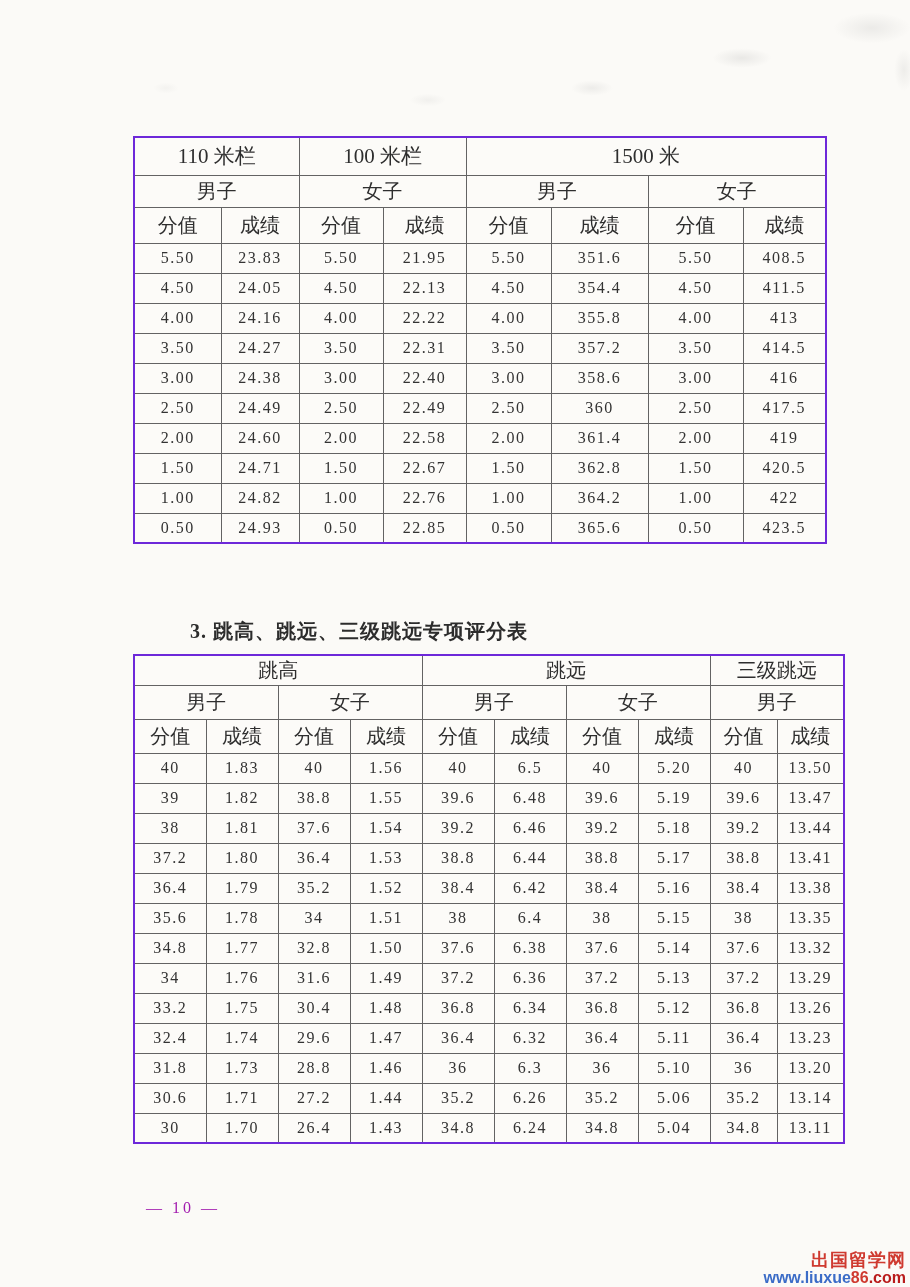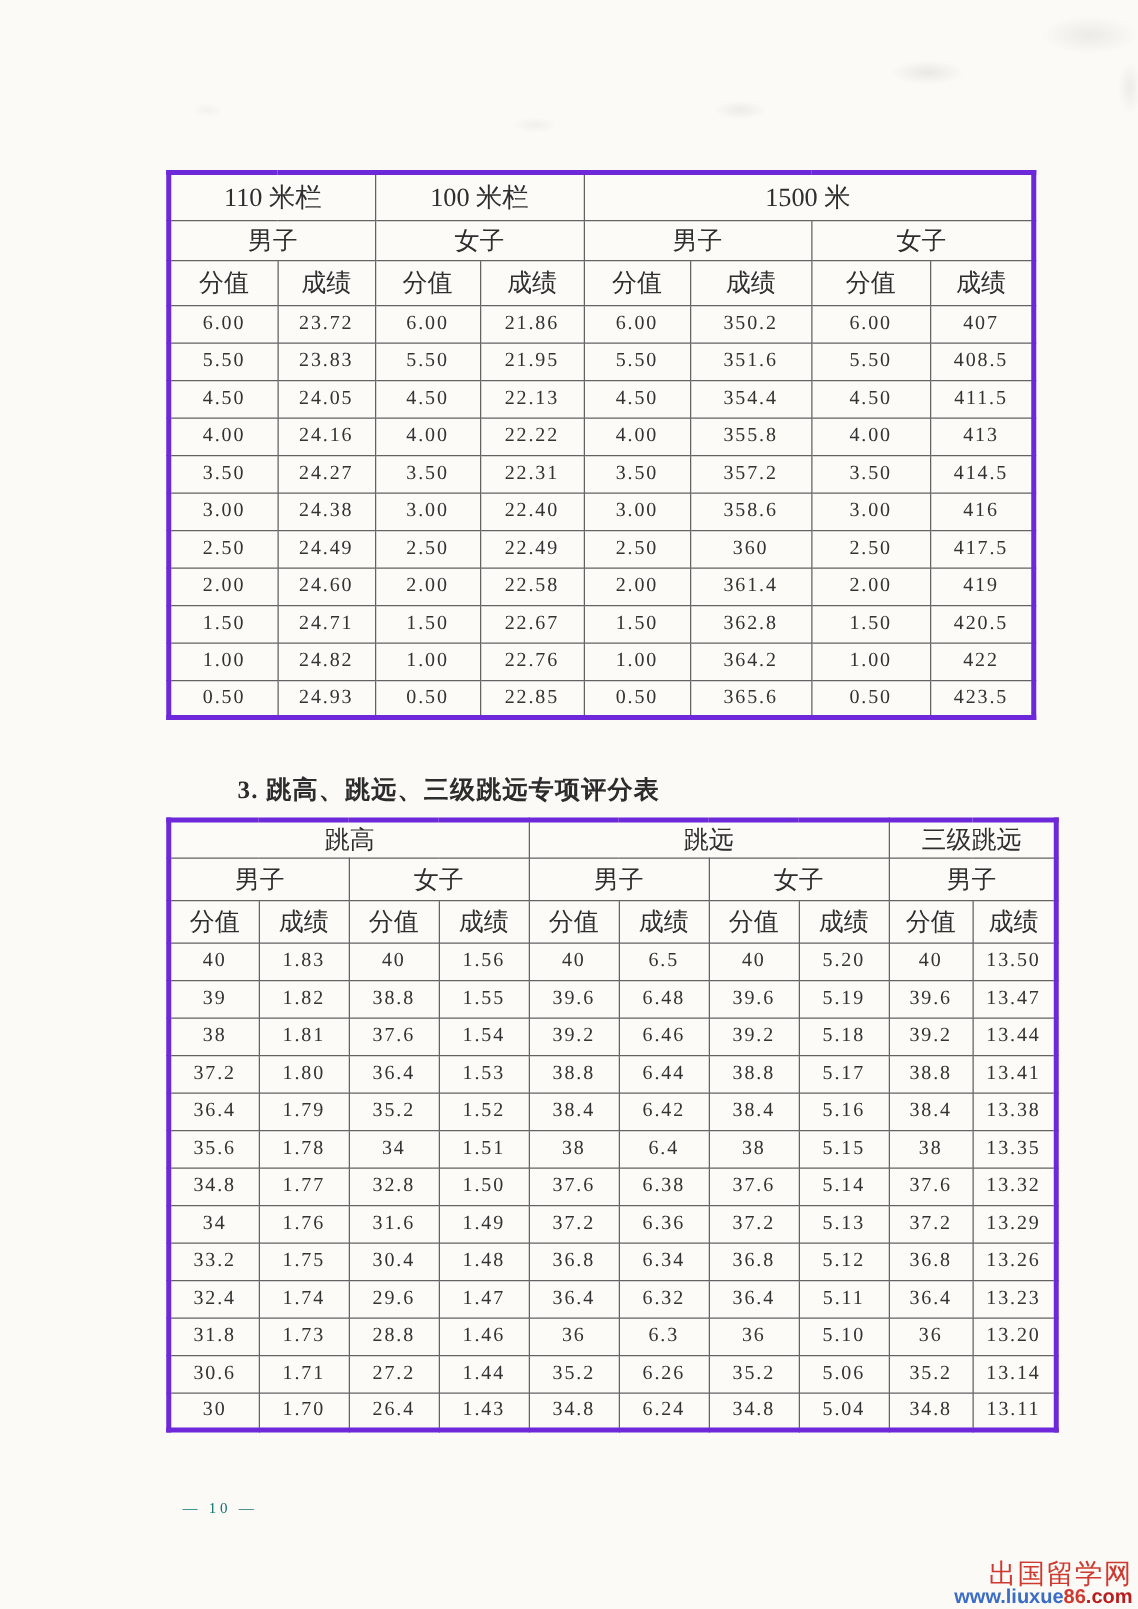--- a/index.html
+++ b/index.html
@@ -28,21 +28,21 @@
     background: #fcfbf8;
   }
   th, td {
     border: 1px solid #636363;
     text-align: center;
     vertical-align: middle;
     font-weight: normal;
     overflow: hidden;
     white-space: nowrap;
   }
-  table { border: 4px solid #6d28d9; }
+  table { border: 2px solid #6d28d9; }
   .t1 { left: 133px; top: 136px; width: 692px; }
   .t2 { left: 133px; top: 654px; width: 710px; }
   thead th { font-size: 20px; }
   .t1 thead tr.r-event th  { height: 38px; font-size: 21px; }
   .t1 thead tr.r-gender th { height: 32px; }
   .t1 thead tr.r-cols th   { height: 36px; }
   .t1 td { height: 30px; }
   .t2 thead tr.r-event th  { height: 30px; }
   .t2 thead tr.r-gender th { height: 34px; }
   .t2 thead tr.r-cols th   { height: 34px; }
@@ -52,35 +52,35 @@
     position: absolute;
     left: 190px; top: 618px;
     font-size: 20px;
     font-weight: bold;
     letter-spacing: 1px;
     color: #2c2c2c;
   }
   .page-number {
     position: absolute;
     left: 146px; top: 1199px;
-    font-size: 12px;
+    font-size: 16px;
     letter-spacing: 3px;
-    color: #0f766e;
+    color: #a21caf;
   }
   .watermark {
     position: absolute;
     right: 4px; bottom: 0px;
     text-align: right;
     line-height: 1.05;
     font-family: "Liberation Sans", sans-serif;
   }
   .watermark .wm-title {
     display: block;
-    font-size: 22px;
-    font-weight: normal;
+    font-size: 18px;
+    font-weight: bold;
     letter-spacing: 1px;
     margin-top: 32px;
   }
   .watermark .wm-url {
     display: block;
     font-size: 16px;
     font-weight: bold;
   }
 </style>
 </head>
@@ -116,30 +116,20 @@
       <th>成绩</th>
       <th>分值</th>
       <th>成绩</th>
       <th>分值</th>
       <th>成绩</th>
       <th>分值</th>
       <th>成绩</th>
     </tr>
   </thead>
   <tbody>
-      <tr>
-        <td>6.00</td>
-        <td>23.72</td>
-        <td>6.00</td>
-        <td>21.86</td>
-        <td>6.00</td>
-        <td>350.2</td>
-        <td>6.00</td>
-        <td>407</td>
-      </tr>
       <tr>
         <td>5.50</td>
         <td>23.83</td>
         <td>5.50</td>
         <td>21.95</td>
         <td>5.50</td>
         <td>351.6</td>
         <td>5.50</td>
         <td>408.5</td>
       </tr>

